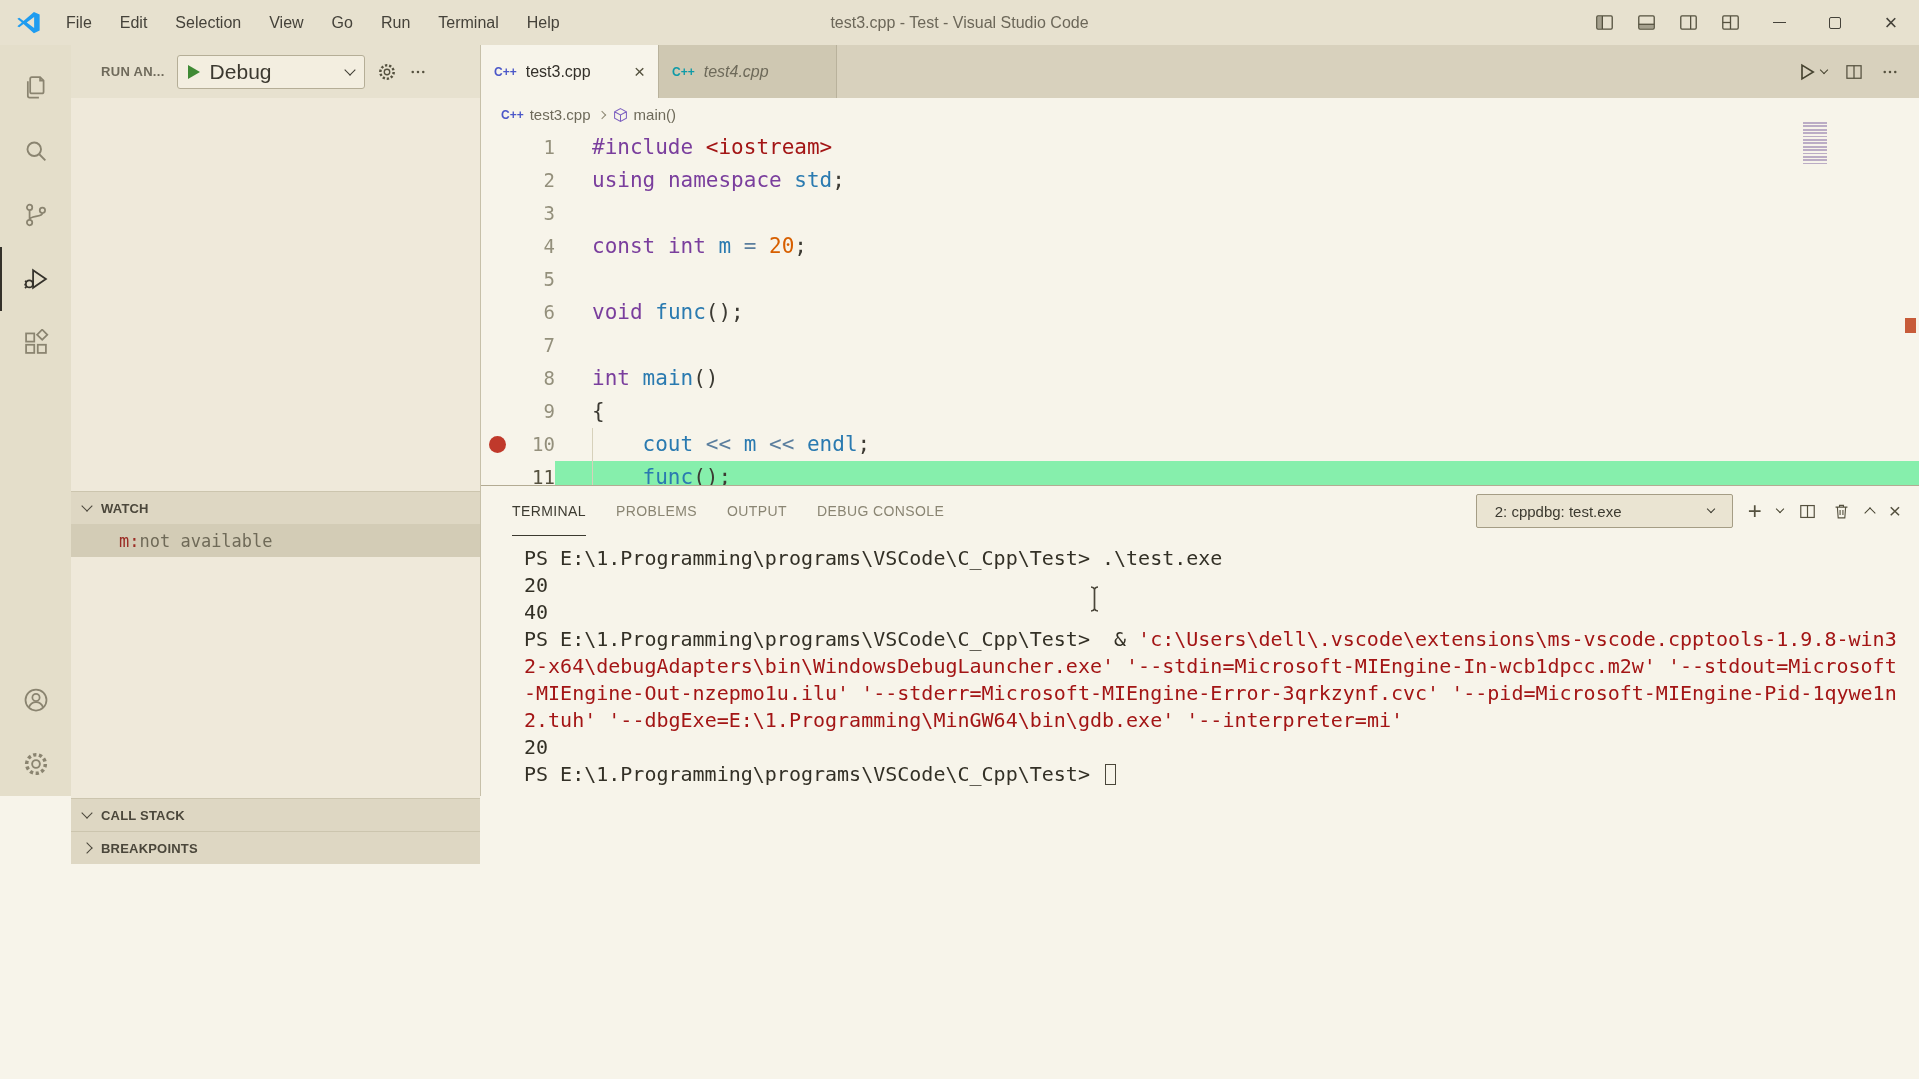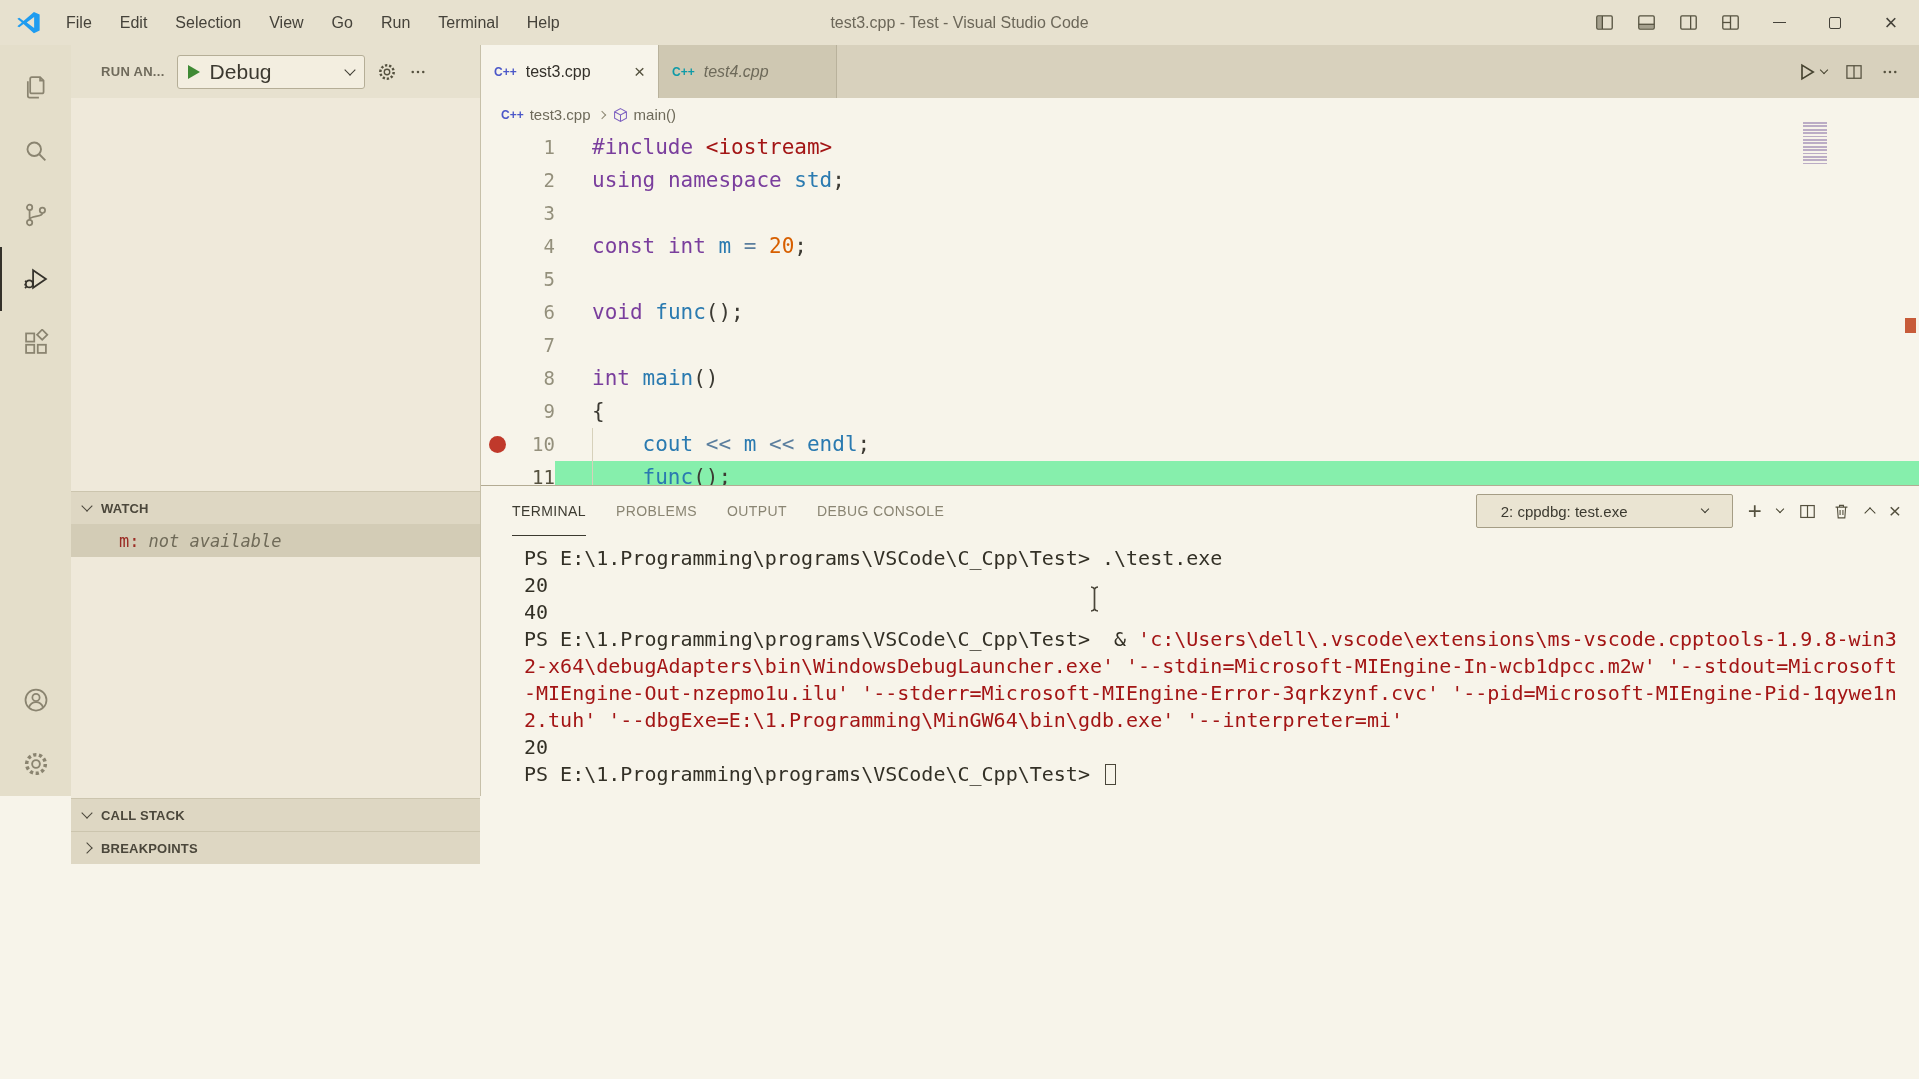--- a/index.html
+++ b/index.html
@@ -44,21 +44,21 @@
   .chev.up{transform:rotate(-135deg);margin-top:4px}
   .chev.sm{width:6px;height:6px}
   .sec-header{height:33px;flex:0 0 33px;background:#ded7c3;border-top:1px solid #ccc5ae;display:flex;align-items:center;padding:0 12px;gap:10px;font-size:13px;font-weight:bold;color:#4b473b;letter-spacing:.2px}
   .sec-header .chev{color:#4b473b}
   .sec-body{background:#efe9da}
   .body-vars{flex:0 0 393px}
   .body-watch{flex:0 0 274px}
   .body-cs{flex:1}
   .watch-row{height:33px;display:flex;align-items:center;background:#d3ccb6;padding-left:48px;font-family:"DejaVu Sans Mono",monospace;font-size:17px;white-space:pre}
   .watch-name{color:#9b2c25}
-  .watch-val{color:#6f6a58;font-style:italic;margin-left:9px}
+  .watch-val{color:#6f6a58;}
 
   
   .editor-col{flex:1;display:flex;flex-direction:column;min-width:0;position:relative}
   .tabbar{height:53px;flex:0 0 53px;background:#d8d1bd;display:flex;align-items:stretch}
   .tab{width:178px;flex:0 0 178px;display:flex;align-items:center;gap:9px;padding:0 13px;font-size:16px;border-right:1px solid #b9b29c}
   .tab.active{background:#f7f4ea;color:#33302a}
   .tab.inactive{background:#cfc8b2;color:#6e6a5a}
   .tab.inactive .tab-label{font-style:italic}
   .cpp-ico{font-size:12px;font-weight:bold;font-family:"Liberation Sans",sans-serif}
   .ico-blue{color:#4b57c8}
@@ -91,21 +91,21 @@
     background:repeating-linear-gradient(180deg,rgba(110,80,150,.55) 0 1.8px,rgba(0,0,0,0) 1.8px 3.4px)}
   .ruler-mark{position:absolute;top:273px;right:3px;width:11px;height:15px;background:#c75b39}
   .mouse-ibeam{position:absolute;left:606px;top:540px}
 
   
   .panel{flex:0 0 311px;border-top:1px solid #b3ab93;background:#f7f4ea;display:flex;flex-direction:column;min-height:0}
   .panel-tabs{height:50px;flex:0 0 50px;display:flex;align-items:center;padding:0 18px 0 31px;gap:30px}
   .ptab{font-size:14px;letter-spacing:.4px;color:#8a8573;height:100%;display:flex;align-items:center;border-bottom:1.5px solid transparent}
   .ptab.active{color:#3c3a30;border-bottom-color:#3c3a30}
   .panel-right{margin-left:auto;display:flex;align-items:center;gap:15px;color:#45422f}
-  .term-select{display:flex;align-items:center;gap:12px;border:1px solid #a59d85;background:#eae4d2;height:34px;padding:0 24px;font-size:15px;color:#3c3a30;border-radius:2px;width:257px}
+  .term-select{display:flex;align-items:center;gap:12px;border:1px solid #a59d85;background:#eae4d2;height:34px;padding:0 18px;font-size:15px;color:#3c3a30;border-radius:2px;width:257px}
   .term-select .label{flex:1;white-space:nowrap;overflow:hidden}
   .plus-glyph{font-size:24px;line-height:1;font-weight:normal}
   .terminal{flex:1;padding:9px 0 0 43px;font-family:"DejaVu Sans Mono",monospace;font-size:20px;line-height:27px;overflow:hidden}
   .term-line{white-space:pre}
   .tc-d{color:#333026}
   .tc-s{color:#a31515}
   .term-cursor{display:inline-block;width:11px;height:21px;border:1.5px solid #4a463a;vertical-align:-4px;margin-left:3px}
 </style>
 </head>
 <body>

